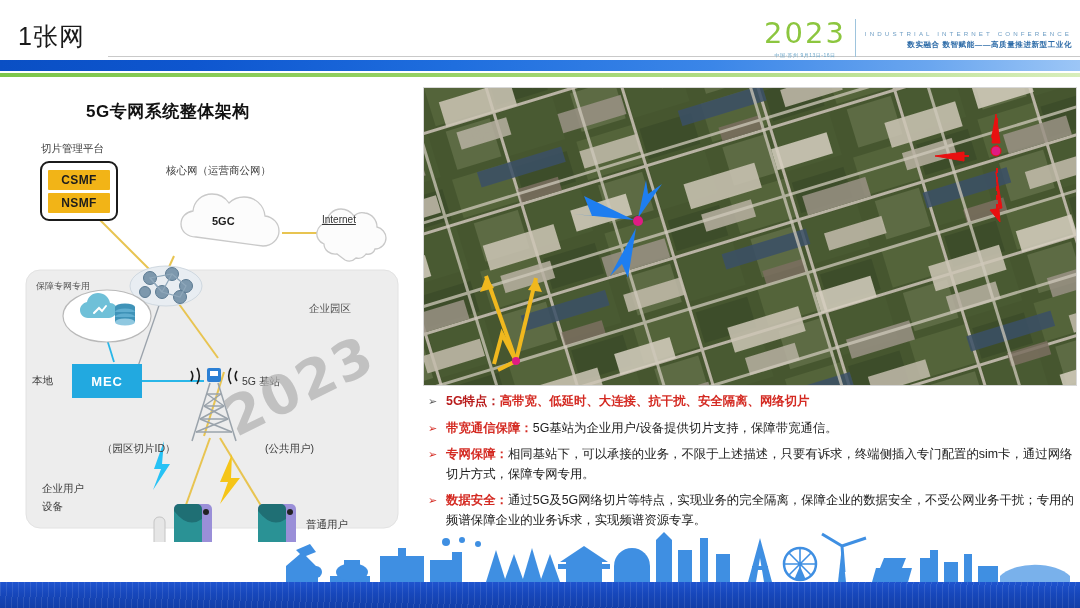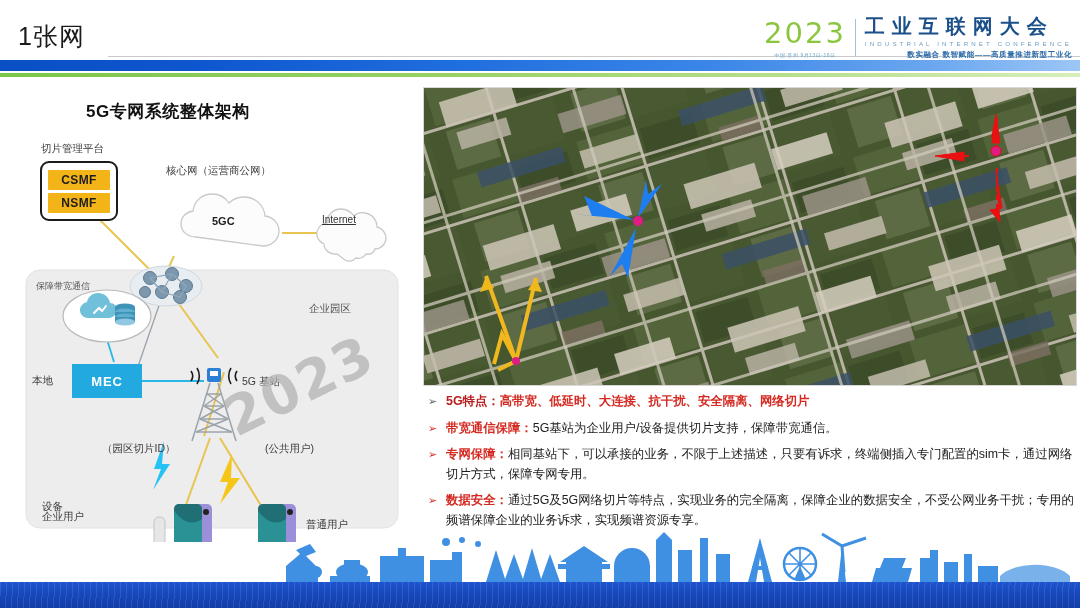--- a/index.html
+++ b/index.html
@@ -145,21 +145,20 @@
   <div class="band-white"></div>
   <div class="band-green"></div>
 
   <div class="logo">
     <div class="logo-left">
       <div class="logo-2023">2023</div>
       <div class="logo-sub-cn">中国·苏州  9月13日-16日</div>
     </div>
     <div class="logo-div"></div>
     <div class="logo-right">
-      <div class="logo-cn-big">工业互联网大会</div>
       <div class="logo-en">INDUSTRIAL INTERNET CONFERENCE</div>
       <div class="logo-tag">数实融合  数智赋能——高质量推进新型工业化</div>
     </div>
   </div>
 
   <div class="diagram">
 
     <div class="diagram-title">5G专网系统整体架构</div>
 
     <svg width="398" height="456" viewBox="0 0 398 456">
@@ -281,31 +280,31 @@
 
     <div class="mgmt-box">
       <div class="mgmt-cell">CSMF</div>
       <div class="mgmt-cell">NSMF</div>
     </div>
 
     <div class="n-label" style="left:152px;top:78px;">核心网（运营商公网）</div>
     <div class="cloud-txt" style="left:198px;top:129px;">5GC</div>
     <div class="cloud-txt thin" style="left:308px;top:128px;text-decoration:underline;">Internet</div>
 
-    <div class="n-label gray sm" style="left:22px;top:194px;">保障带宽通信</div>
+    <div class="n-label gray sm" style="left:22px;top:194px;">保障专网专用</div>
     <div class="n-label gray" style="left:274px;top:216px;margin-left:21px;">企业园区</div>
 
     <div class="n-label" style="left:18px;top:288px;">本地</div>
     <div class="mec-box">MEC</div>
 
     <div class="n-label" style="left:228px;top:289px;">5G 基站</div>
     <div class="n-label" style="left:251px;top:356px;">(公共用户)</div>
     <div class="n-label" style="left:88px;top:356px;">（园区切片ID）</div>
 
-    <div class="n-label" style="left:28px;top:396px;margin-top:28px;">企业用户</div>
+    <div class="n-label" style="left:28px;top:396px;">企业用户</div>
     <div class="n-label" style="left:28px;top:414px;">设备</div>
     <div class="n-label" style="left:292px;top:432px;">普通用户</div>
 
     <div class="watermark">2023</div>
   </div>
 
   <div class="photo">
     <svg class="photo-canvas" width="652" height="297" viewBox="0 0 652 297">
       <defs>
         <pattern id="fields" width="130" height="96" patternUnits="userSpaceOnUse" patternTransform="rotate(-17)">

